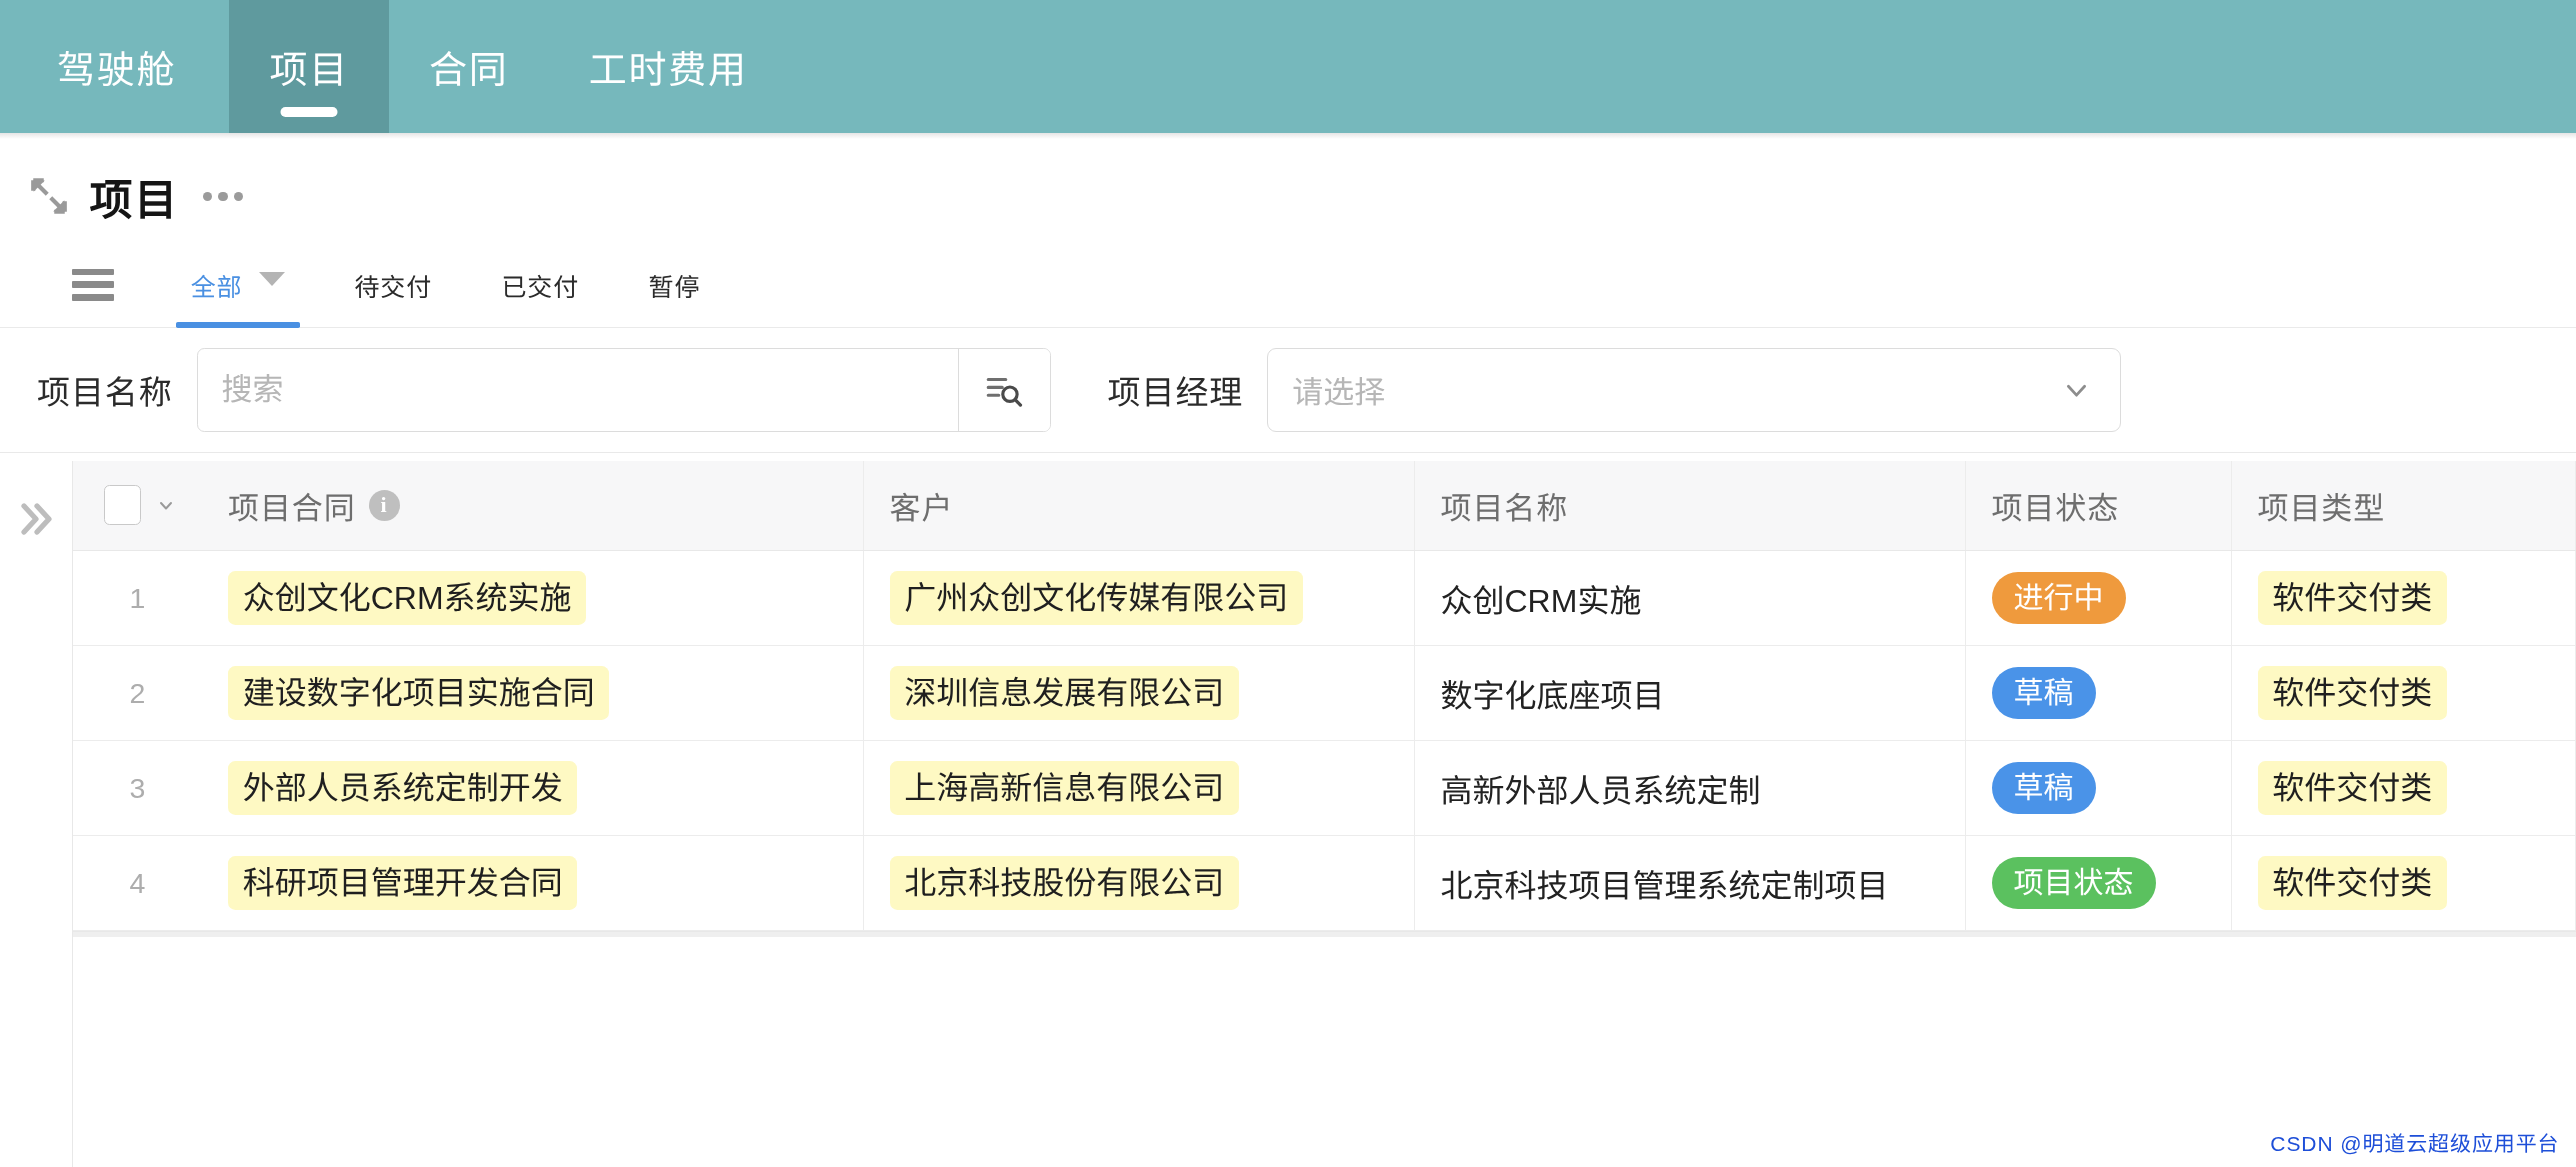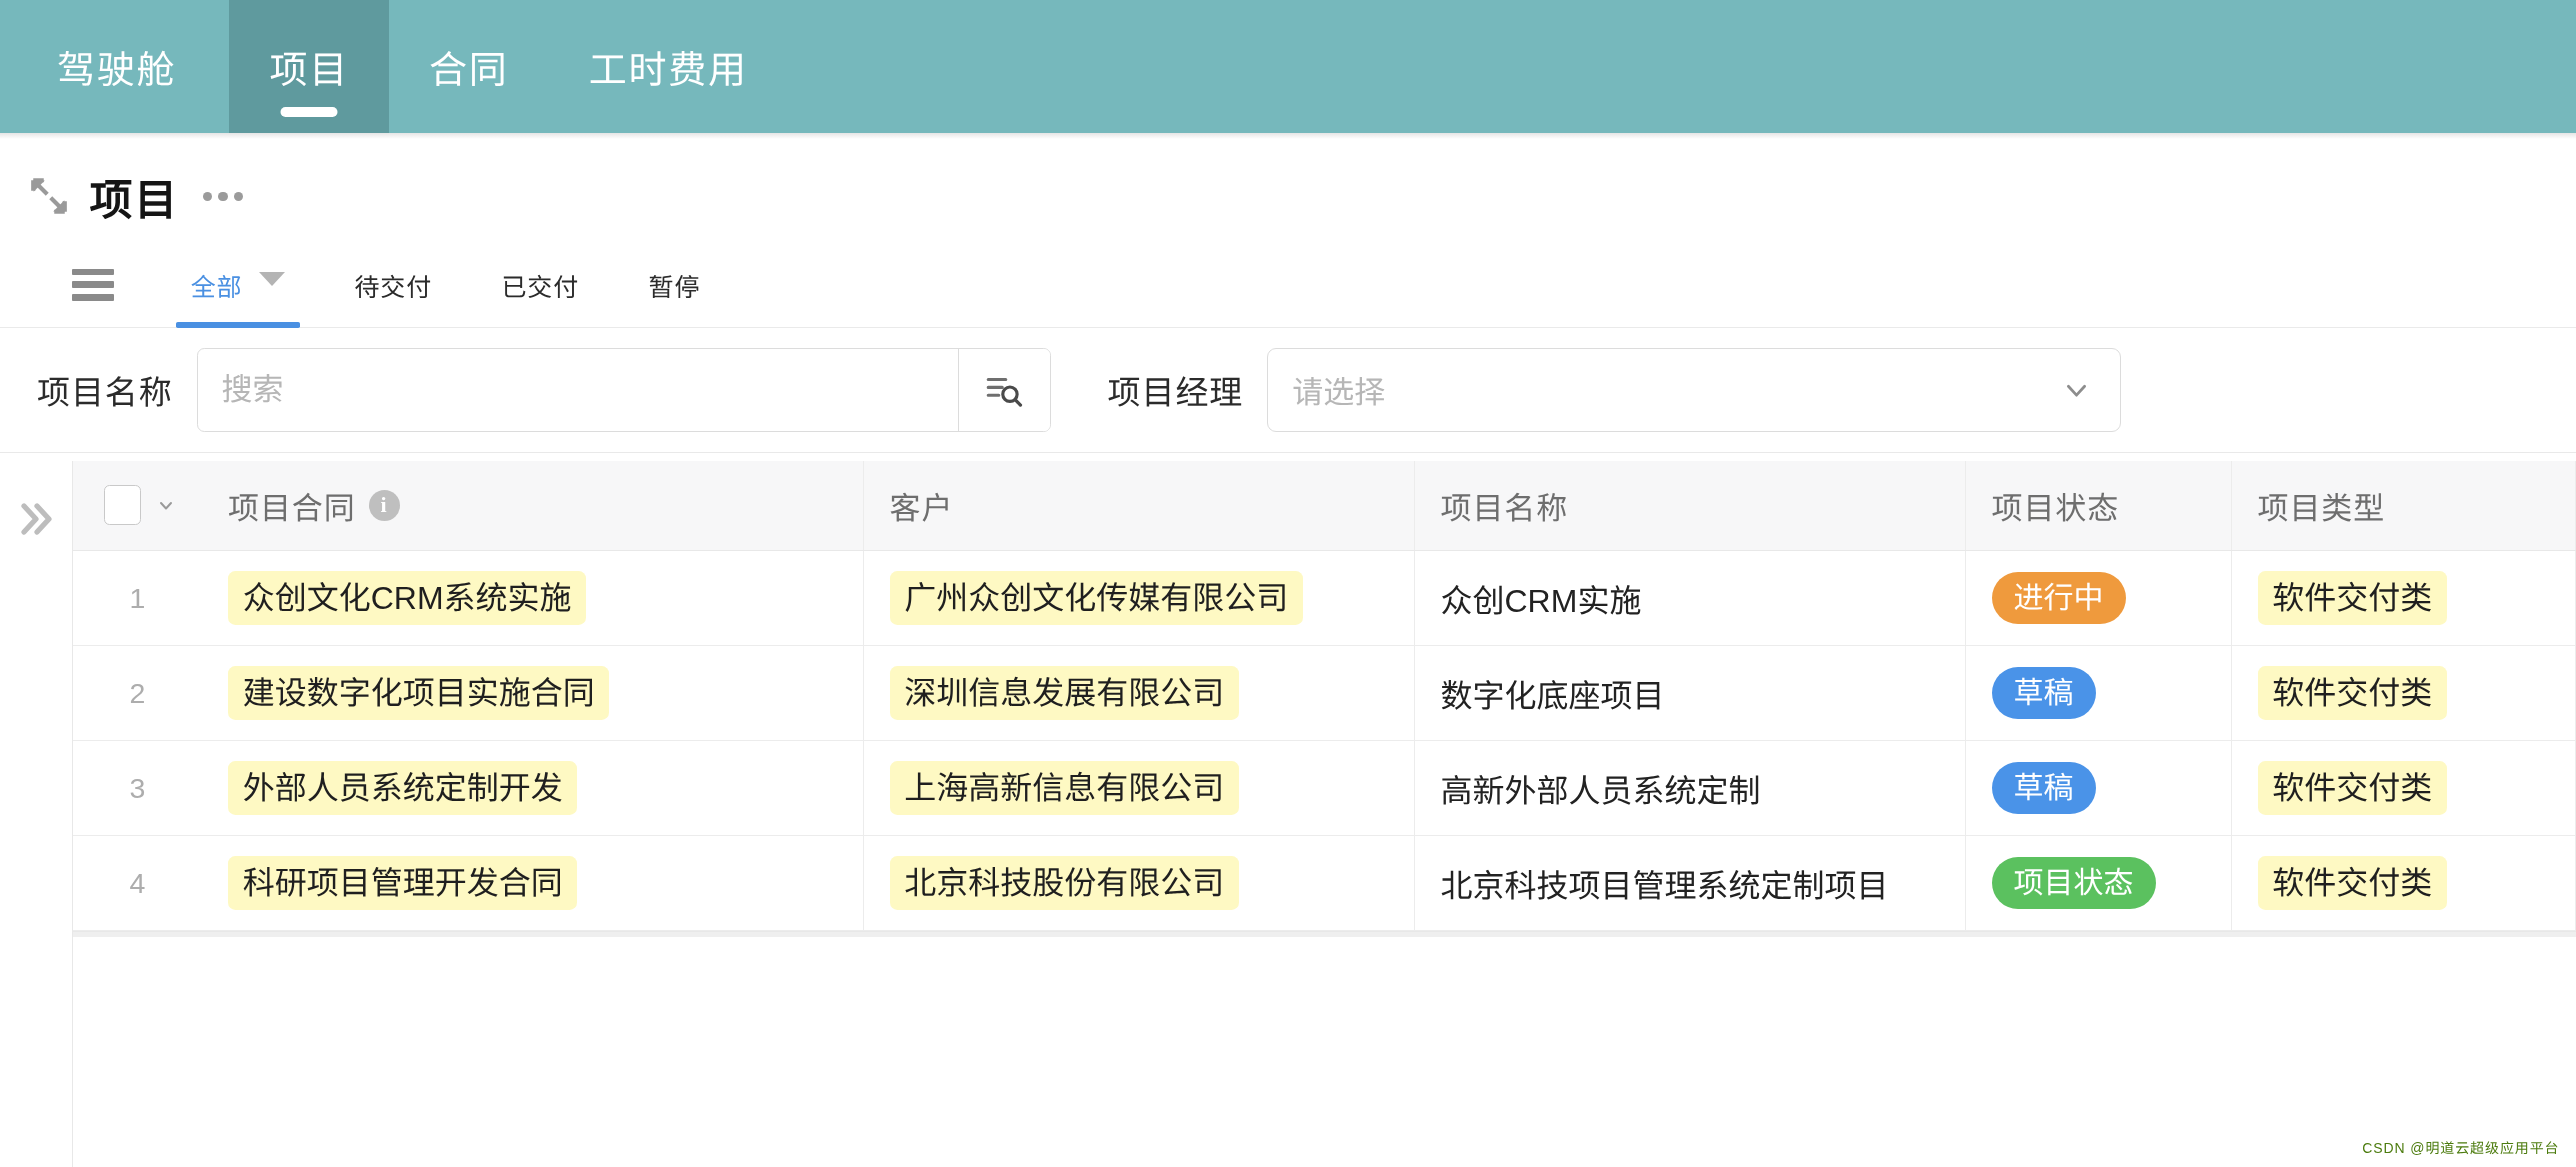--- a/index.html
+++ b/index.html
@@ -295,22 +295,22 @@
   .blank-area {
     height: 1168px;
     background: #ffffff;
     border-left: 1.8px solid #e8e8e8;
     margin-left: 72px;
   }
   .watermark {
     position: absolute;
     right: 16.5px;
     bottom: 11px;
-    font-size: 14px;
-    color: #4d7c0f;
+    font-size: 21px;
+    color: #1d4ed8;
     letter-spacing: 0.9px;
     user-select: none;
   }
   .root { position: relative; width: 2576px; height: 1168px; overflow: hidden; }
 </style>
 </head>
 <body>
 
 <div class="root">
 

